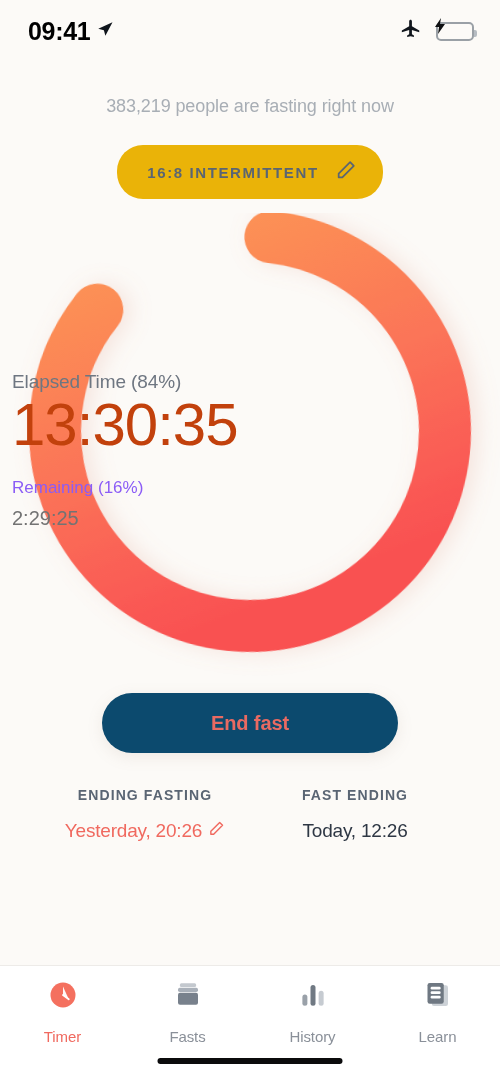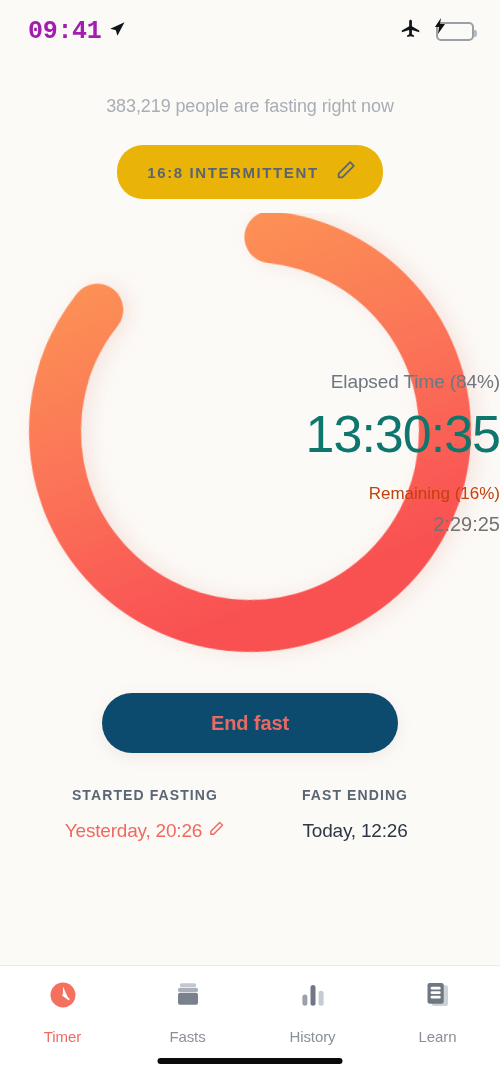--- a/index.html
+++ b/index.html
@@ -18,23 +18,22 @@
 
   
   .statusbar {
     height:62px;
     display:flex; align-items:center; justify-content:space-between;
     padding:0 26px 0 28px;
     flex:none;
   }
   .sb-left { display:flex; align-items:center; gap:6px; }
   .sb-time {
-    font-size:25px; font-weight:bold; color:#a21caf;
+    font-size:25px; font-weight:bold; color:#000000;
     letter-spacing:-0.3px;
-    font-family:Liberation Mono, monospace;
   }
   .sb-right { display:flex; align-items:center; gap:14px; }
   .battery {
     width:38px; height:19px;
     border:2px solid #9aa0a6; border-radius:5px;
     position:relative; padding:2px;
   }
   .battery::after {
     content:""; position:absolute; right:-5px; top:6px;
     width:3px; height:7px; background:#b6bcc2; border-radius:0 2px 2px 0;
@@ -68,32 +67,32 @@
     letter-spacing:1.6px;
   }
 
   
   .ring-area {
     position:relative; flex:none;
     height:470px; margin-top:14px;
   }
   .ring-svg { position:absolute; left:0; top:0; }
   .ring-center {
-    position:absolute; left:0; right:0; top:158px;
-    text-align:right;
+    position:absolute; left:12px; right:0; top:158px;
+    text-align:left;
   }
   .elapsed-label {
     font-size:19px; color:#6E7681; letter-spacing:-0.1px;
   }
   .elapsed-time {
-    font-size:52px; color:#0f766e; letter-spacing:-1px;
-    margin-top:14px; line-height:1.05;
+    font-size:60px; color:#c2410c; letter-spacing:-1px;
+    margin-top:0; line-height:1.05;
   }
   .remaining-label {
-    font-size:17px; color:#c2410c; margin-top:22px;
+    font-size:17px; color:#8b5cf6; margin-top:22px;
   }
   .remaining-time {
     font-size:20px; font-weight:normal; color:#737373; margin-top:9px;
   }
 
   
   .endfast-wrap { display:flex; justify-content:center; margin-top:10px; flex:none; }
   .end-fast-btn {
     width:296px; height:60px;
     background:#0c4a6e; border:none; border-radius:30px;
@@ -210,21 +209,21 @@
       <div class="remaining-time">2:29:25</div>
     </div>
   </div>
 
   <div class="endfast-wrap">
     <button class="end-fast-btn">End fast</button>
   </div>
 
   <div class="fast-info">
     <div class="info-col">
-      <div class="info-head">STARTED FASTING</div>
+      <div class="info-head">ENDING FASTING</div>
       <div class="info-val accent">
         <span>Yesterday, 20:26</span>
         <span>
           <svg width="17" height="17" viewBox="0 0 24 24" fill="none" stroke="#F0695F" stroke-width="2" stroke-linecap="round" stroke-linejoin="round">
             <path d="M16.5 3.5l4 4L8 20H4v-4z"></path>
           </svg>
         </span>
       </div>
     </div>
     <div class="info-col">

